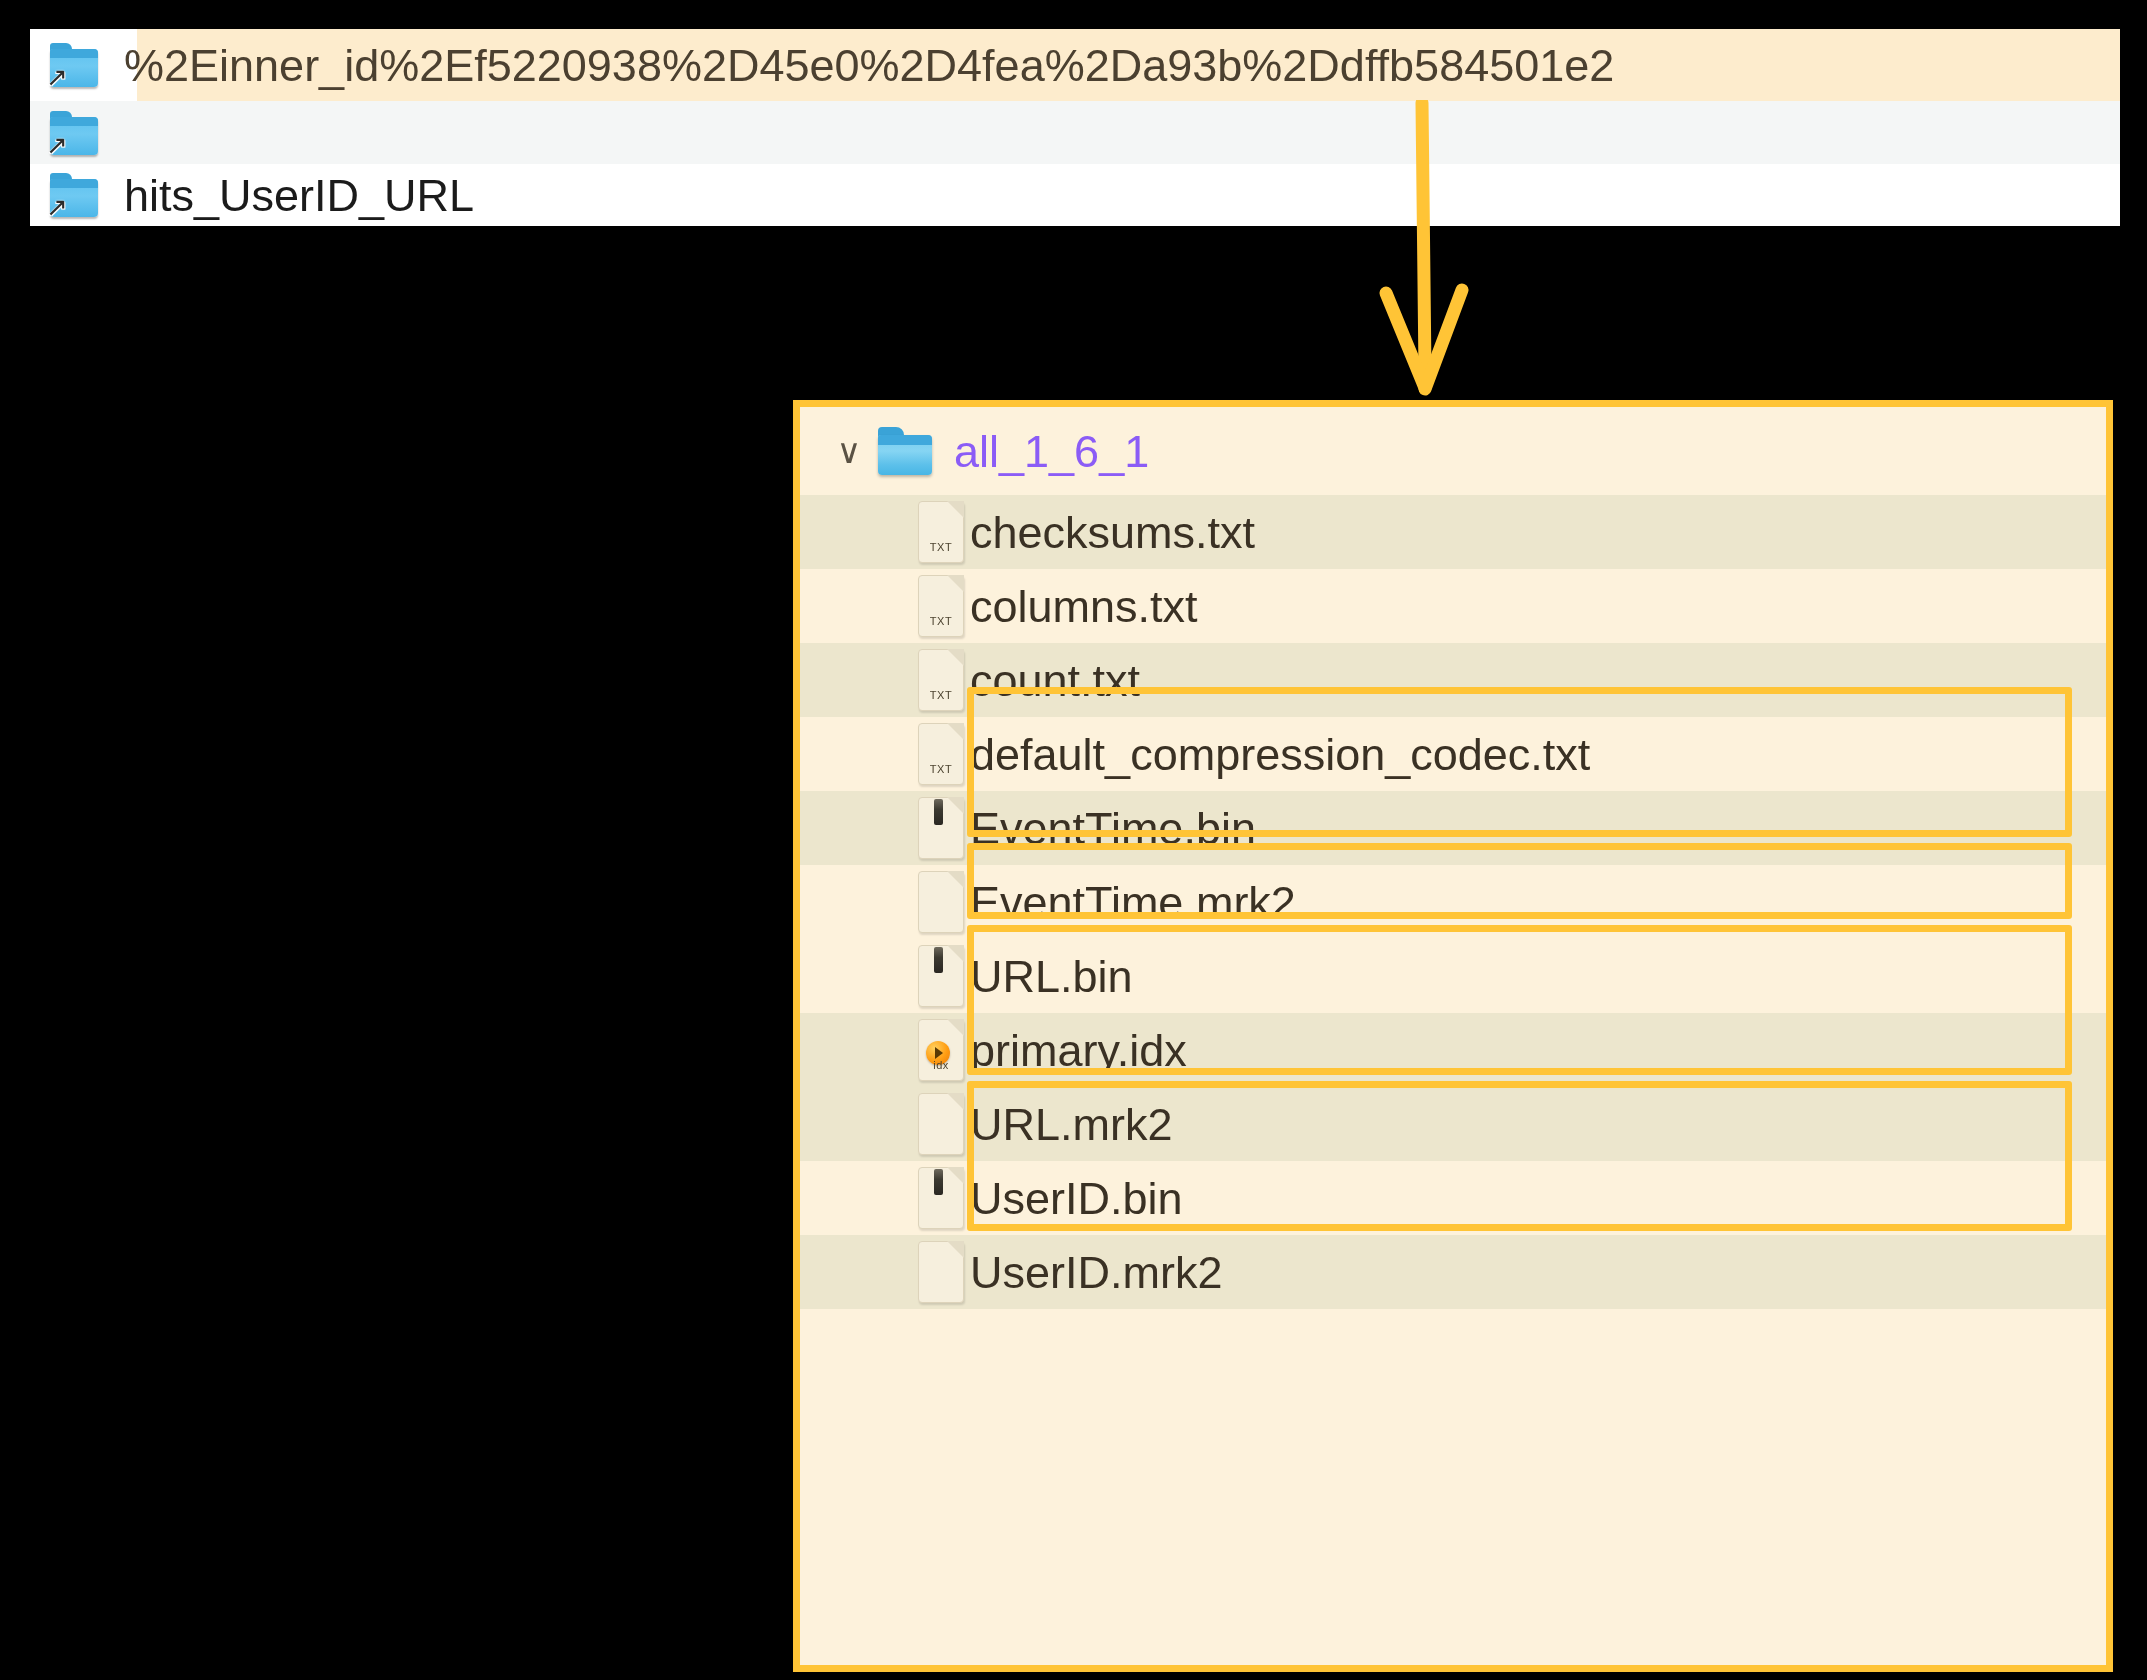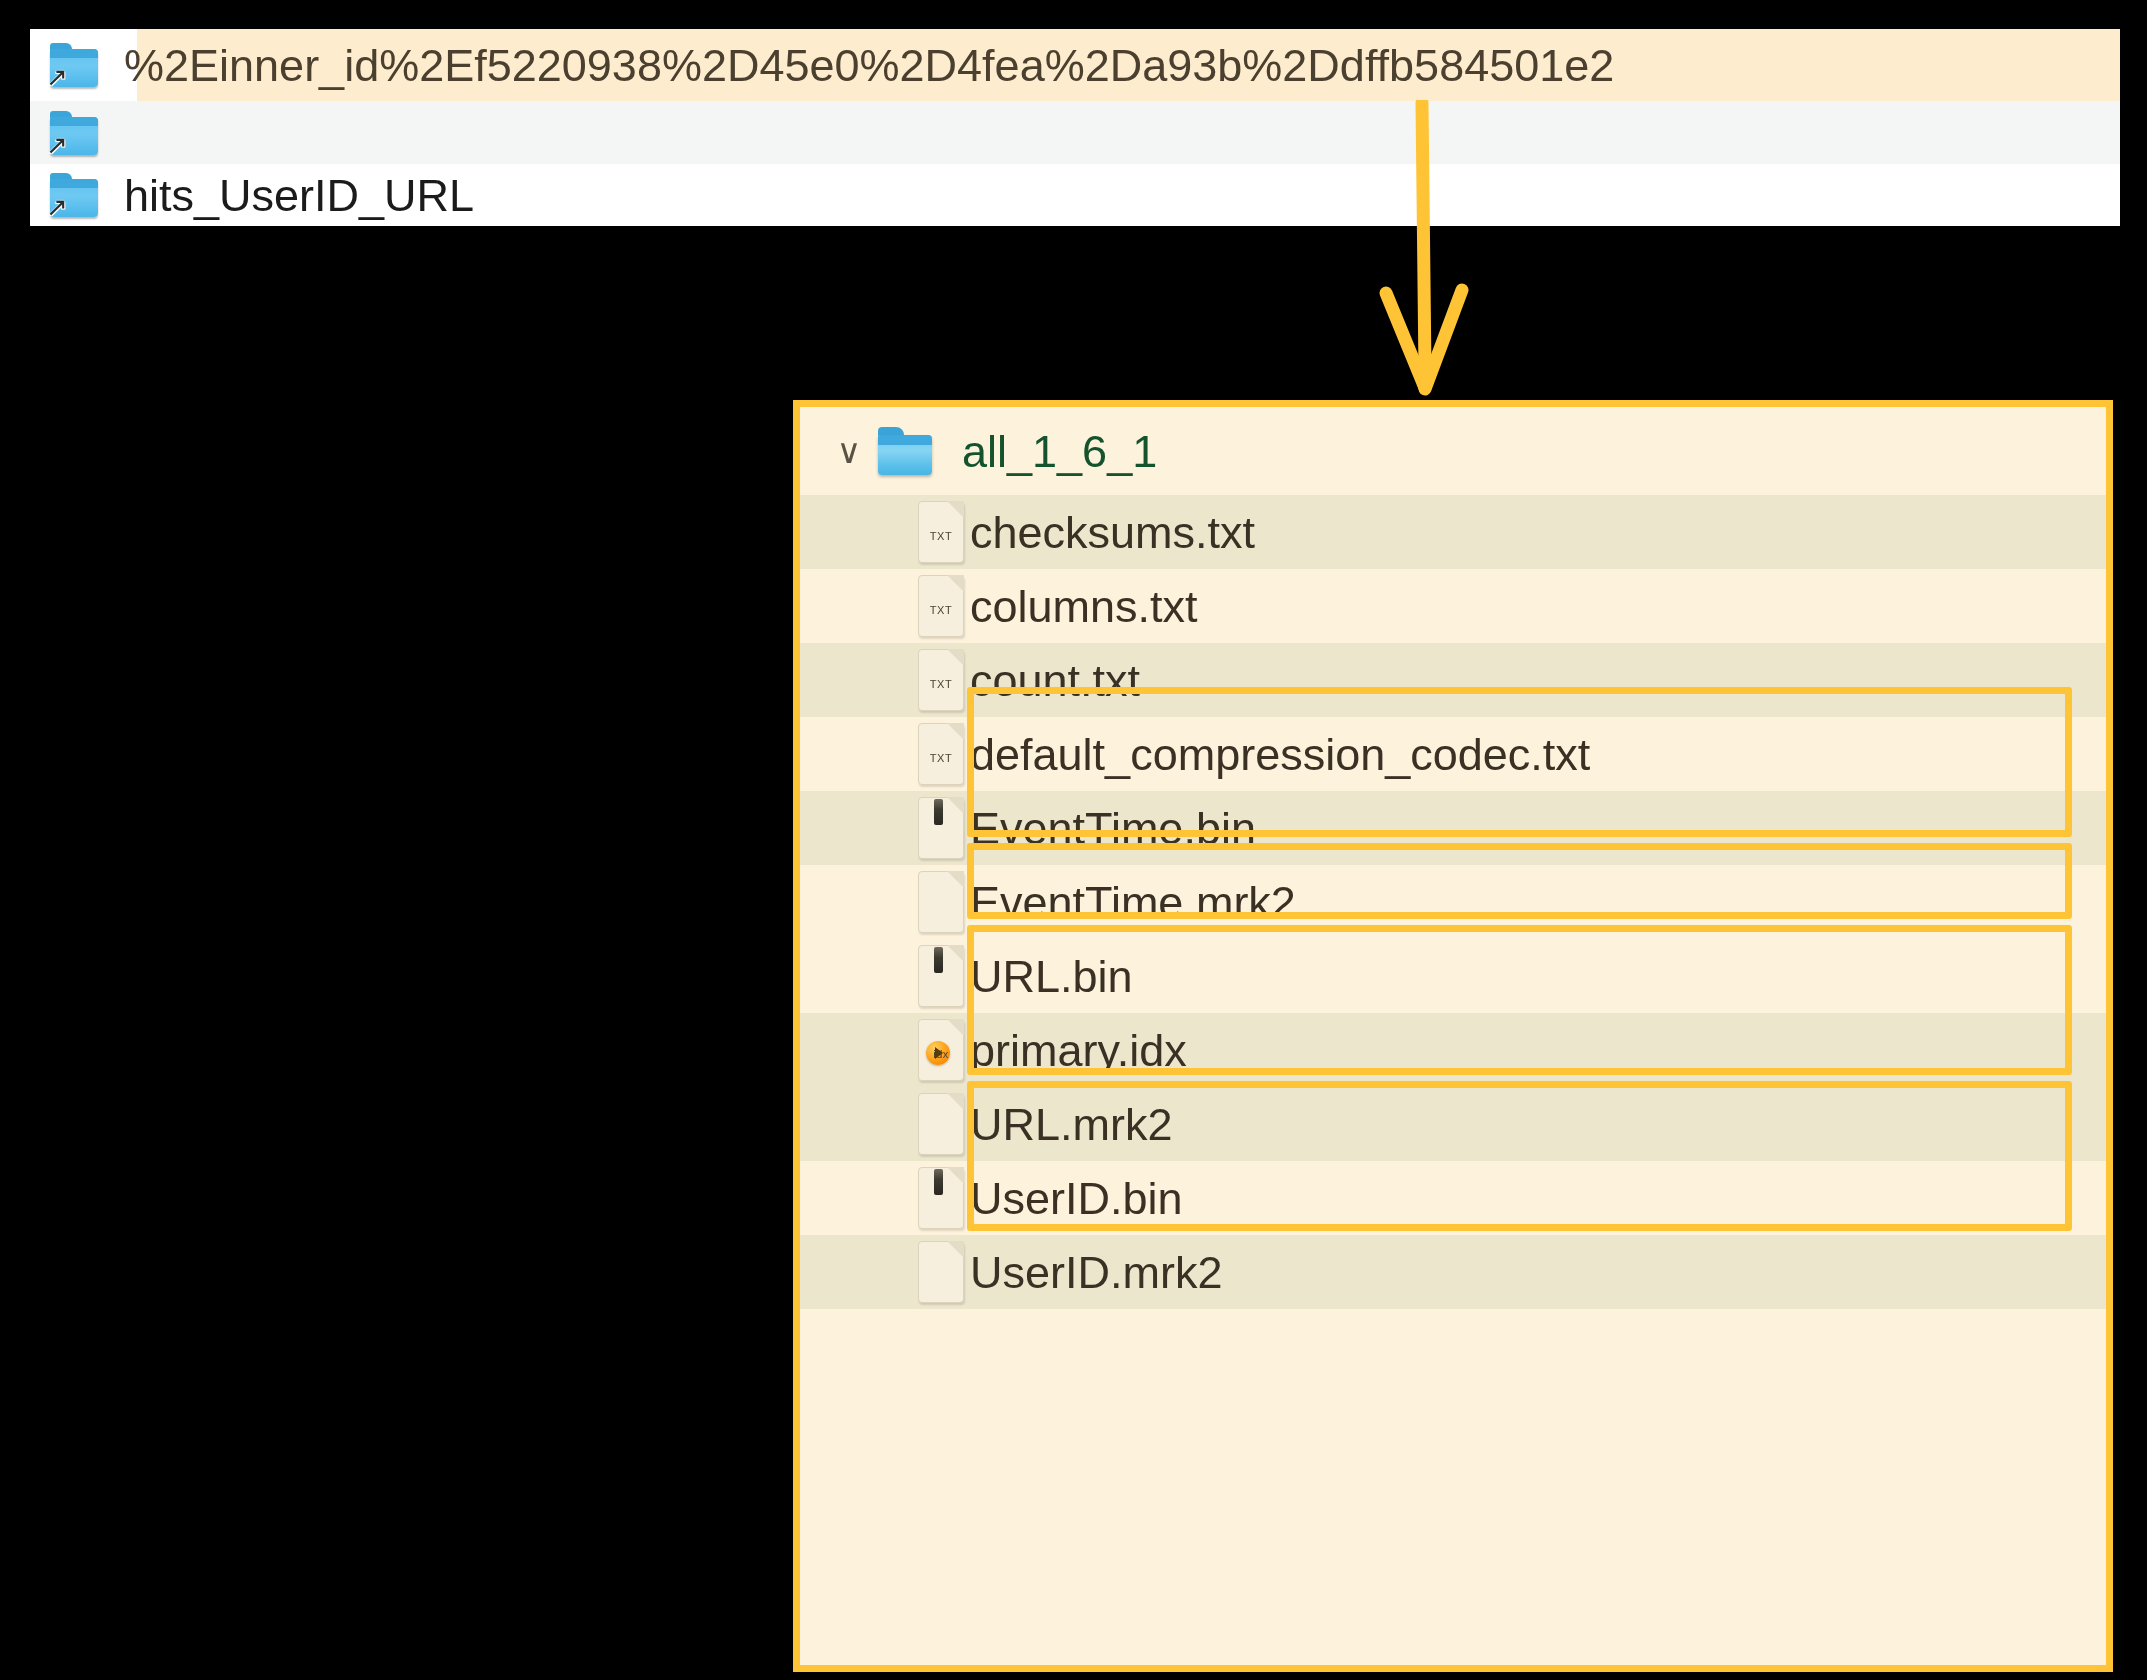--- a/index.html
+++ b/index.html
@@ -148,21 +148,21 @@
   }
 
   .tree-row .rowname {
     position: relative;
     font-size: 45px;
     line-height: 1;
     color: #3a3124;
     white-space: nowrap;
     z-index: 2;
   }
-  .tree-row.header .rowname { margin-left: 28px; color: #14532d; }
+  .tree-row.header .rowname { margin-left: 20px; color: #8b5cf6; }
 
   
   .file-icon {
     position: relative;
     flex: 0 0 auto;
     width: 58px; height: 66px;
     margin-left: 112px;
   }
   .file-icon .sheet {
     position: absolute; left: 6px; top: 2px;
@@ -172,21 +172,21 @@
     border-radius: 4px;
     box-shadow: 1px 2px 2px rgba(0,0,0,.12);
   }
   .file-icon .fold {
     position: absolute; right: 6px; top: 2px;
     width: 0; height: 0;
     border-left: 17px solid transparent;
     border-top: 17px solid #e4dcc6;
   }
   .file-icon .ext {
-    position: absolute; left: 6px; bottom: 23px;
+    position: absolute; left: 6px; bottom: 12px;
     width: 46px;
     text-align: center;
     font-size: 11px;
     letter-spacing: .5px;
     color: #4d4staging;
     color: #4d4430;
     font-family: "Liberation Sans", sans-serif;
   }
   .file-icon .binmark {
     position: absolute; left: 22px; top: 4px;

